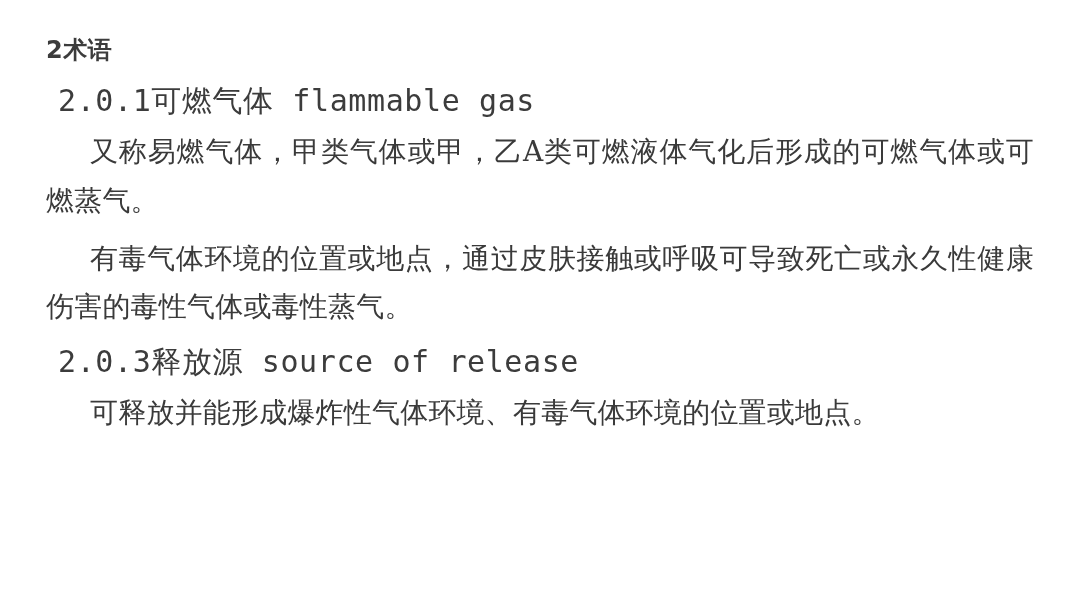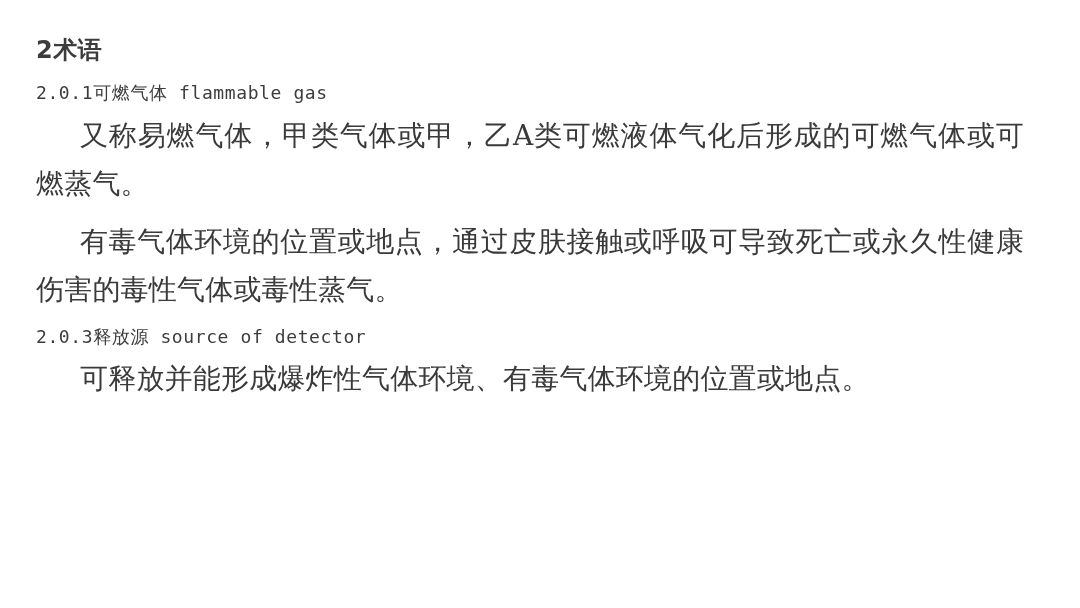--- a/index.html
+++ b/index.html
@@ -11,41 +11,41 @@
     height: 608px;
     background: #ffffff;
     font-family: "Liberation Serif", serif;
     color: #3a3a3a;
     overflow: hidden;
   }
   .page {
     box-sizing: border-box;
     width: 1080px;
     height: 608px;
-    padding: 34px 46px 0 36px;
+    padding: 34px 46px 0 46px;
     background: #ffffff;
   }
   .doc-body {
     width: 988px;
   }
   .section-title {
     font-family: "DejaVu Sans", sans-serif;
     font-size: 24px;
     line-height: 1.35;
     color: #3c3c3c;
     letter-spacing: 0.5px;
     margin: 0 0 14px 0;
   }
   .term-heading {
     font-family: "DejaVu Sans Mono", monospace;
-    font-size: 18px;
+    font-size: 30px;
     line-height: 1.4;
     color: #3c3c3c;
     letter-spacing: 0.6px;
-    margin: 0 0 6px 0;
+    margin: 0 0 6px 12px;
     white-space: pre;
   }
   .term-def {
     font-family: "DejaVu Serif", serif;
     font-size: 28px;
     line-height: 1.72;
     color: #3a3a3a;
     text-align: justify;
     text-justify: inter-ideograph;
     text-indent: 44px;
@@ -70,19 +70,19 @@
     <div class="term-block">
       <div class="term-heading">2.0.1可燃气体 flammable gas</div>
       <p class="term-def">又称易燃气体，甲类气体或甲，乙A类可燃液体气化后形成的可燃气体或可燃蒸气。</p>
     </div>
 
     <div class="term-block">
       <p class="term-def">有毒气体环境的位置或地点，通过皮肤接触或呼吸可导致死亡或永久性健康伤害的毒性气体或毒性蒸气。</p>
     </div>
 
     <div class="term-block">
-      <div class="term-heading">2.0.3释放源 source of detector</div>
+      <div class="term-heading">2.0.3释放源 source of release</div>
       <p class="term-def">可释放并能形成爆炸性气体环境、有毒气体环境的位置或地点。</p>
     </div>
 
 
   </div>
 </div>
 
 </body></html>

